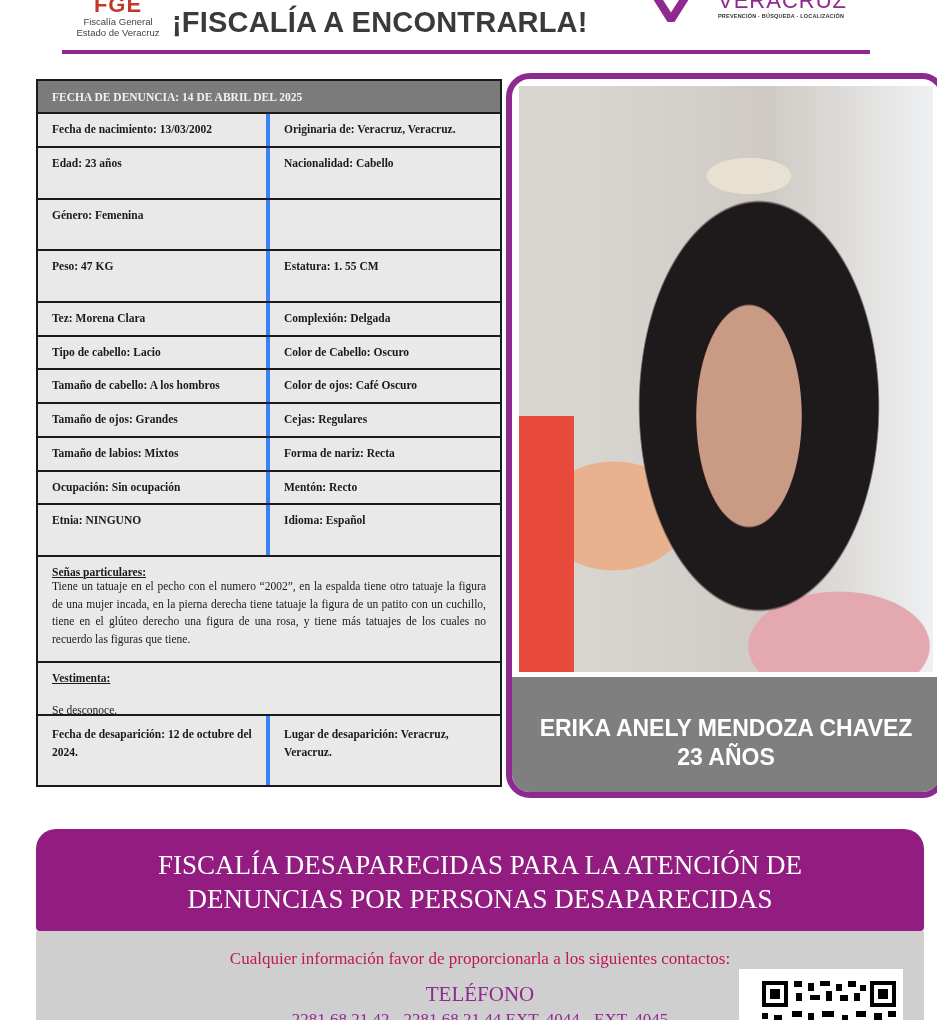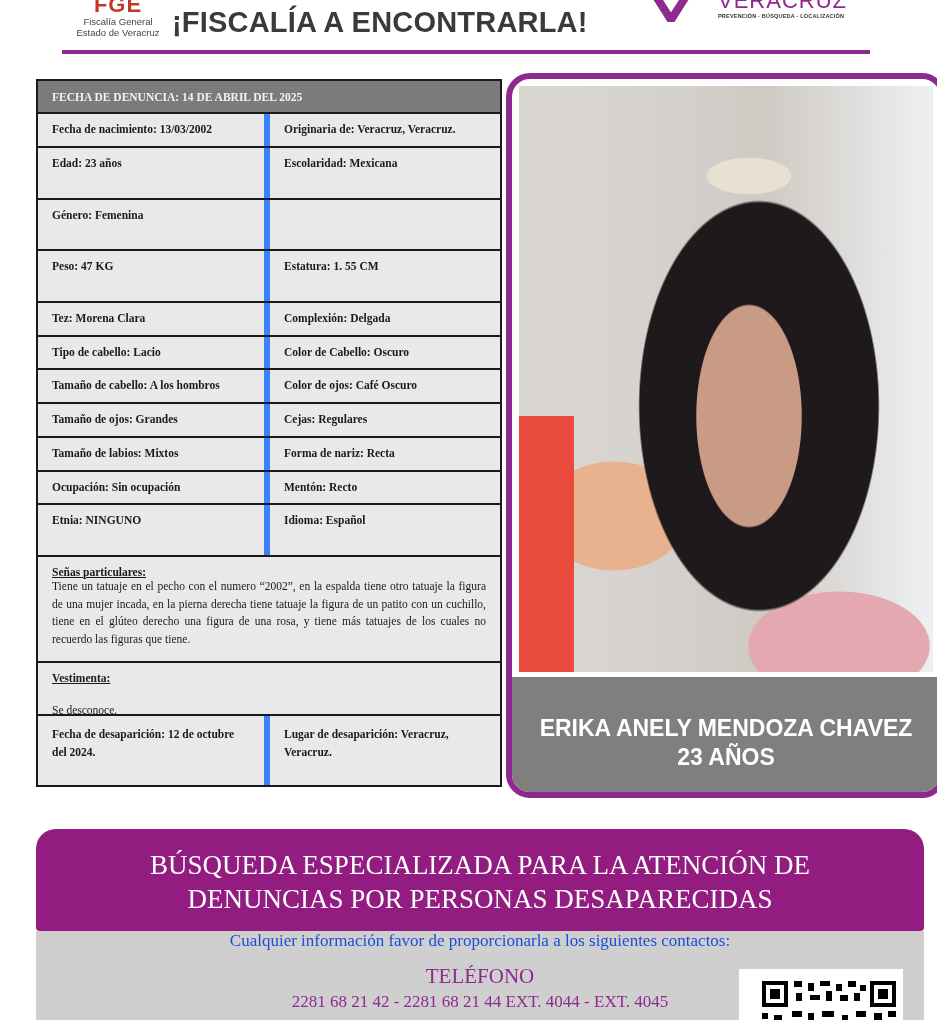--- a/index.html
+++ b/index.html
@@ -17,21 +17,21 @@
   .ver-word { font-family: "Liberation Sans", sans-serif; font-size: 22px; color: #8e2a8f; line-height: 22px; letter-spacing: 1px; }
   .ver-tag { font-family: "Liberation Sans", sans-serif; font-weight: bold; font-size: 5.5px; color: #333; letter-spacing: 0.2px; margin-top: 1px; }
   .header-rule { position: absolute; left: 62px; top: 50px; width: 808px; height: 4px; background: #8e2a8f; }
 
   
   .info-table { position: absolute; left: 36px; top: 79px; width: 466px; border: 2px solid #1a1a1a; background: #e9e9e9; }
   .tbl-head { height: 33px; background: #7b7b7b; color: #f2f2f2; font-weight: bold; font-size: 11.5px; padding: 10px 14px 8px; border-bottom: 2px solid #1a1a1a; }
   .row { display: flex; border-bottom: 2px solid #1a1a1a; }
   .row:last-child { border-bottom: none; }
   .cell { font-weight: bold; font-size: 11.5px; padding: 9px 14px 0; }
-  .cell.left { width: 232px; border-right: 6px solid #3b82f6; }
+  .cell.left { width: 232px; border-right: 4px solid #3b82f6; }
   .cell.right { flex: 1; }
   .full { padding: 9px 14px 6px; font-size: 11.5px; }
   .full .lbl { font-weight: bold; text-decoration: underline; }
   .full .txt { font-weight: normal; text-align: justify; line-height: 17.5px; }
 
   
   .photo-card { position: absolute; left: 506px; top: 73px; width: 440px; height: 725px; border: 6px solid #8e2a8f; border-radius: 24px; background: #ffffff; overflow: hidden; }
   .photo { position: absolute; left: 7px; top: 7px; width: 414px; height: 586px; overflow: hidden;
     background:
       radial-gradient(ellipse 70px 30px at 230px 90px, #e8e0d0 0, #e8e0d0 60%, transparent 61%),
@@ -40,21 +40,21 @@
       radial-gradient(ellipse 120px 90px at 95px 430px, #e8b28e 0, #e8b28e 60%, transparent 61%),
       radial-gradient(ellipse 150px 90px at 320px 560px, #e4a8b0 0, #e4a8b0 60%, transparent 61%),
       linear-gradient(90deg, #d9d6d2 0, #d9d6d2 14%, #cfcac4 60%, #eef0f2 100%);
   }
   .photo .red { position: absolute; left: 0; top: 330px; width: 55px; height: 256px; background: #e84a3c; }
   .name-plate { position: absolute; left: 0; top: 598px; width: 428px; height: 121px; background: #7f7f7f; color: #ffffff; text-align: center; font-family: "Liberation Sans", sans-serif; font-weight: bold; font-size: 23px; line-height: 29px; padding-top: 37px; border-radius: 0 0 18px 18px; }
 
   
   .agency { position: absolute; left: 36px; top: 829px; width: 888px; height: 102px; background: #931c81; border-radius: 20px 20px 4px 4px; color: #ffffff; text-align: center; font-size: 27px; line-height: 34px; padding-top: 19px; }
   .contact { position: absolute; left: 36px; top: 931px; width: 888px; height: 100px; background: #cfcfcf; text-align: center; }
-  .contact-intro { margin-top: 0; font-size: 17px; color: #1d4ed8; }
+  .contact-intro { margin-top: 18px; font-size: 17px; color: #be185d; }
   .phone-title { margin-top: 13px; font-size: 21px; color: #8e2a8f; }
   .phone-nums { margin-top: 3px; font-size: 17px; color: #8e2a8f; }
   .qr { position: absolute; left: 703px; top: 38px; width: 164px; height: 80px; background: #ffffff; padding: 12px 0 0 16px; }
 </style>
 </head>
 <body>
 
 <div class="header">
   <div class="fge-logo">
     <div class="fge-mark">FGE</div>
@@ -74,21 +74,21 @@
 
 <div class="info-table">
   <div class="tbl-head">FECHA DE DENUNCIA: 14 DE ABRIL DEL 2025</div>
 
   <div class="row" style="height:34px">
     <div class="cell left">Fecha de nacimiento: 13/03/2002</div>
     <div class="cell right">Originaria de: Veracruz, Veracruz.</div>
   </div>
   <div class="row" style="height:52px">
     <div class="cell left">Edad: 23 años</div>
-    <div class="cell right">Escolaridad: Mexicana</div>
+    <div class="cell right">Nacionalidad: Cabello</div>
   </div>
   <div class="row" style="height:51px">
     <div class="cell left">Género: Femenina</div>
   </div>
   <div class="row" style="height:52px">
     <div class="cell left">Peso: 47  KG</div>
     <div class="cell right">Estatura: 1. 55 CM</div>
   </div>
   <div class="row" style="height:34px">
     <div class="cell left">Tez: Morena Clara</div>
@@ -140,21 +140,21 @@
   <div class="photo">
     <div class="red"></div>
   </div>
   <div class="name-plate">
     <div>ERIKA ANELY MENDOZA CHAVEZ</div>
     <div>23 AÑOS</div>
   </div>
 </div>
 
 <div class="agency">
-  <div>BÚSQUEDA ESPECIALIZADA PARA LA ATENCIÓN DE</div>
+  <div>FISCALÍA DESAPARECIDAS PARA LA ATENCIÓN DE</div>
   <div>DENUNCIAS POR PERSONAS DESAPARECIDAS</div>
 </div>
 
 <div class="contact">
   <div class="contact-intro">Cualquier información favor de proporcionarla a los siguientes contactos:</div>
   <div class="phone-title">TELÉFONO</div>
   <div class="phone-nums">2281 68 21 42 - 2281 68 21 44  EXT. 4044 - EXT. 4045</div>
   <div class="qr">
     <svg width="134" height="60" viewBox="0 0 134 60">
       <rect x="0" y="0" width="26" height="26" fill="#000"></rect>

